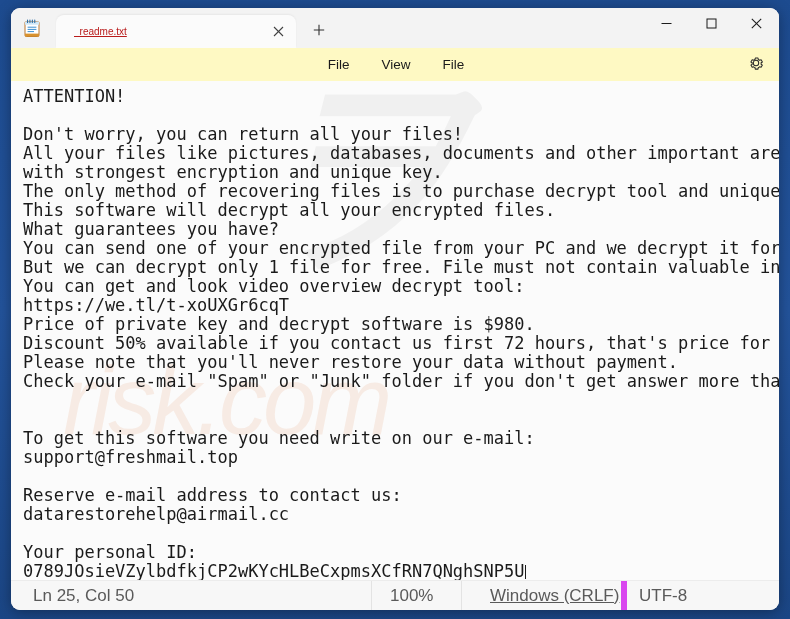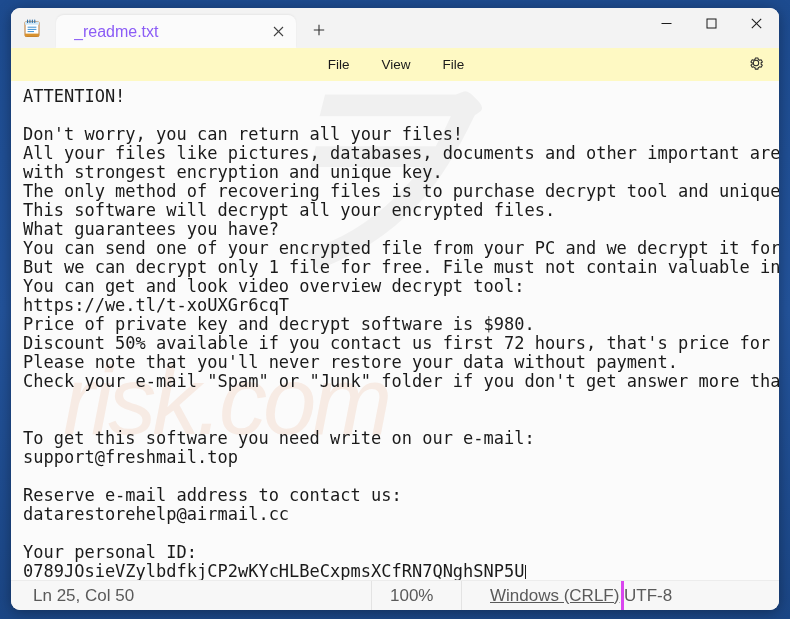--- a/index.html
+++ b/index.html
@@ -64,26 +64,27 @@
     min-width: 240px;
     background: #fbfbfb;
     border-radius: 8px 8px 0 0;
     display: flex;
     align-items: center;
     padding: 0 6px 0 18px;
     box-sizing: border-box;
     box-shadow: 0 -1px 2px rgba(0,0,0,0.05);
   }
   .tab-label {
-    font-size: 16px;
-    color: #8b5cf6;
+    font-size: 10px;
+    color: #b91c1c;
     flex: 1;
     white-space: nowrap;
     overflow: hidden;
     text-overflow: ellipsis;
+    text-decoration: underline;
   }
   .tab-close {
     width: 24px;
     height: 24px;
     display: flex;
     align-items: center;
     justify-content: center;
     border-radius: 4px;
     color: #424242;
     flex: 0 0 24px;
@@ -231,21 +232,21 @@
   }
   .sb-cell {
     display: flex;
     align-items: center;
     height: 100%;
     box-sizing: border-box;
   }
   #sb-pos   { padding-left: 22px; width: 360px; }
   #sb-zoom  { width: 90px;  padding-left: 18px; border-left: 1px solid #e3e3e3; }
   #sb-eol   { width: 160px; padding-left: 28px; border-left: 1px solid #e3e3e3; text-decoration: underline; }
-  #sb-enc   { width: 120px; padding-left: 0; border-left: 3px solid #d946ef; }
+  #sb-enc   { width: 120px; padding-left: 12px; border-left: 6px solid #d946ef; }
 </style>
 </head>
 <body>
 
 <div id="desktop"></div>
 
 <div id="window">
 
   <div id="titlebar">
 

